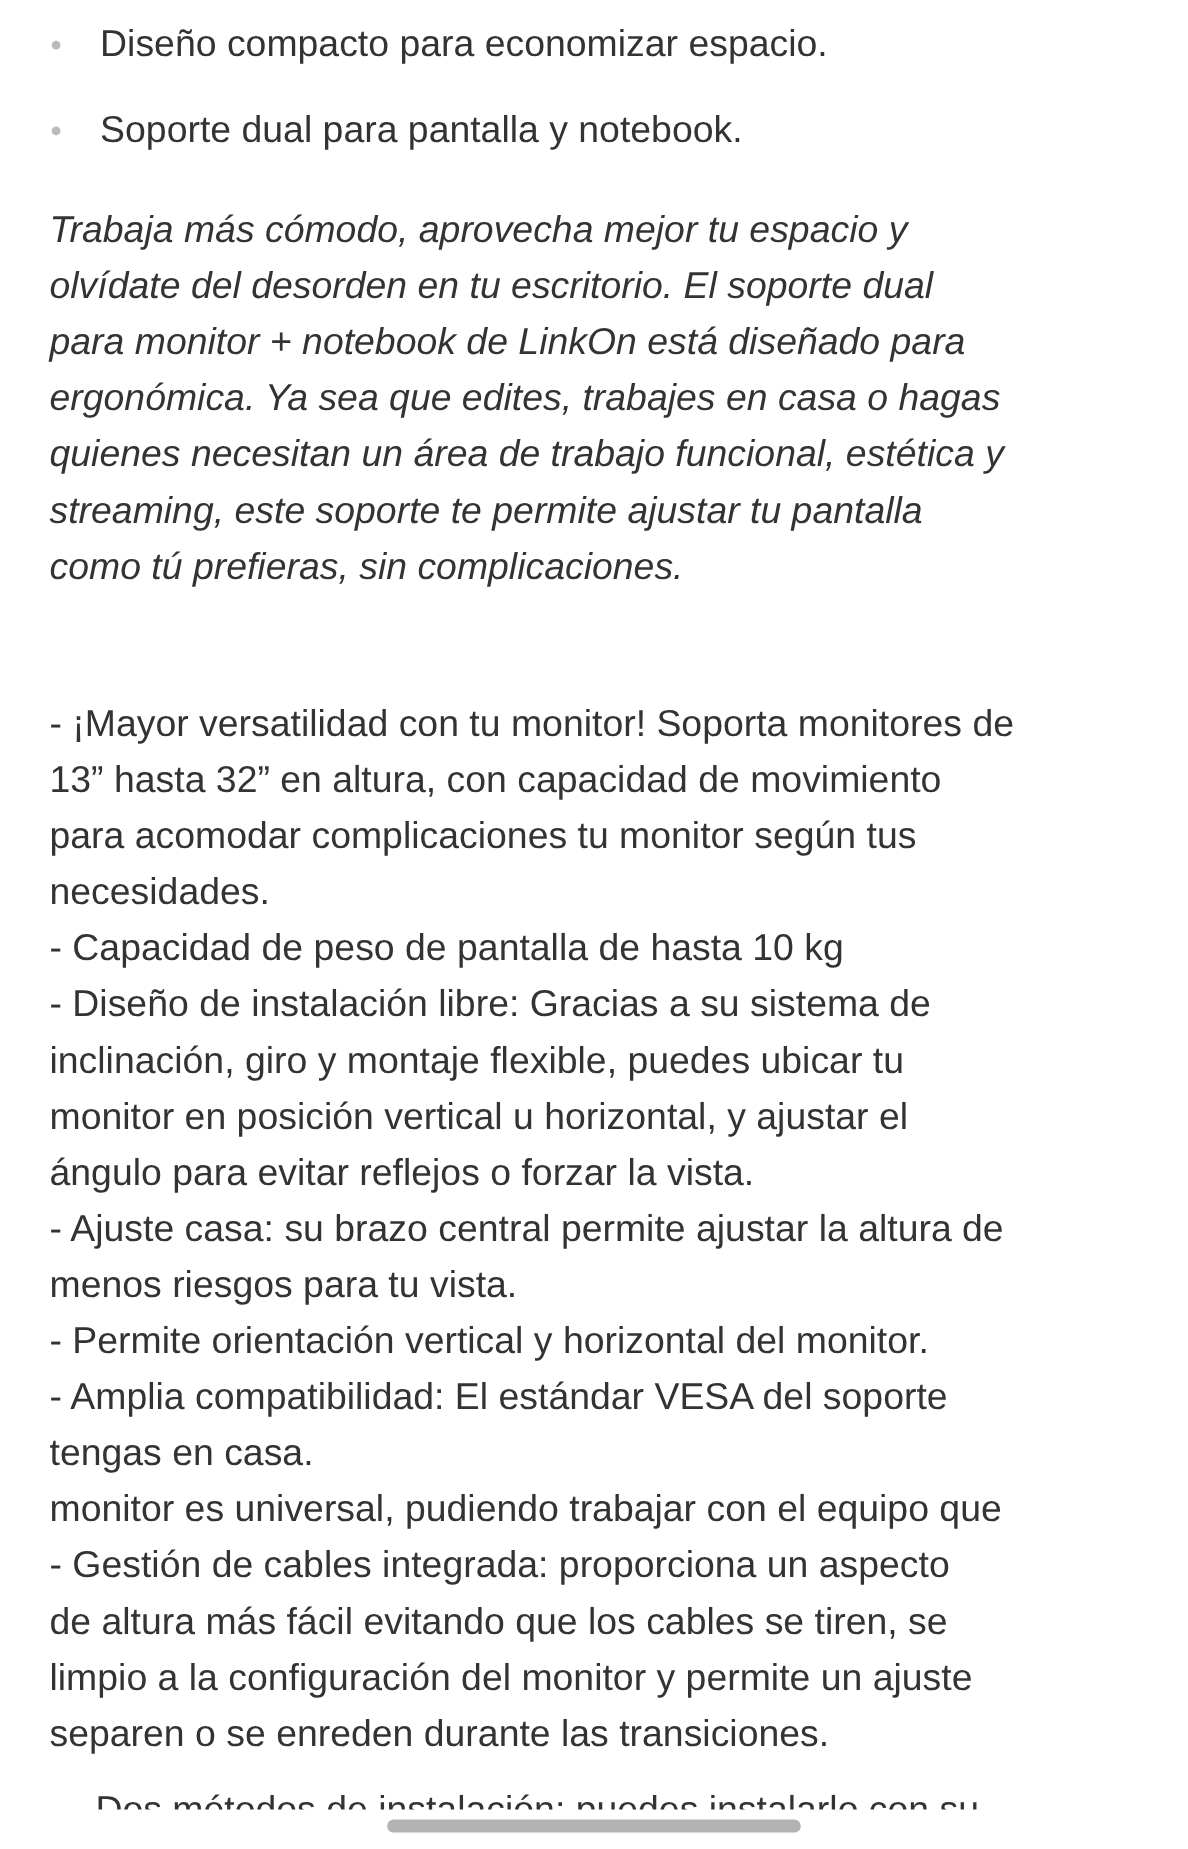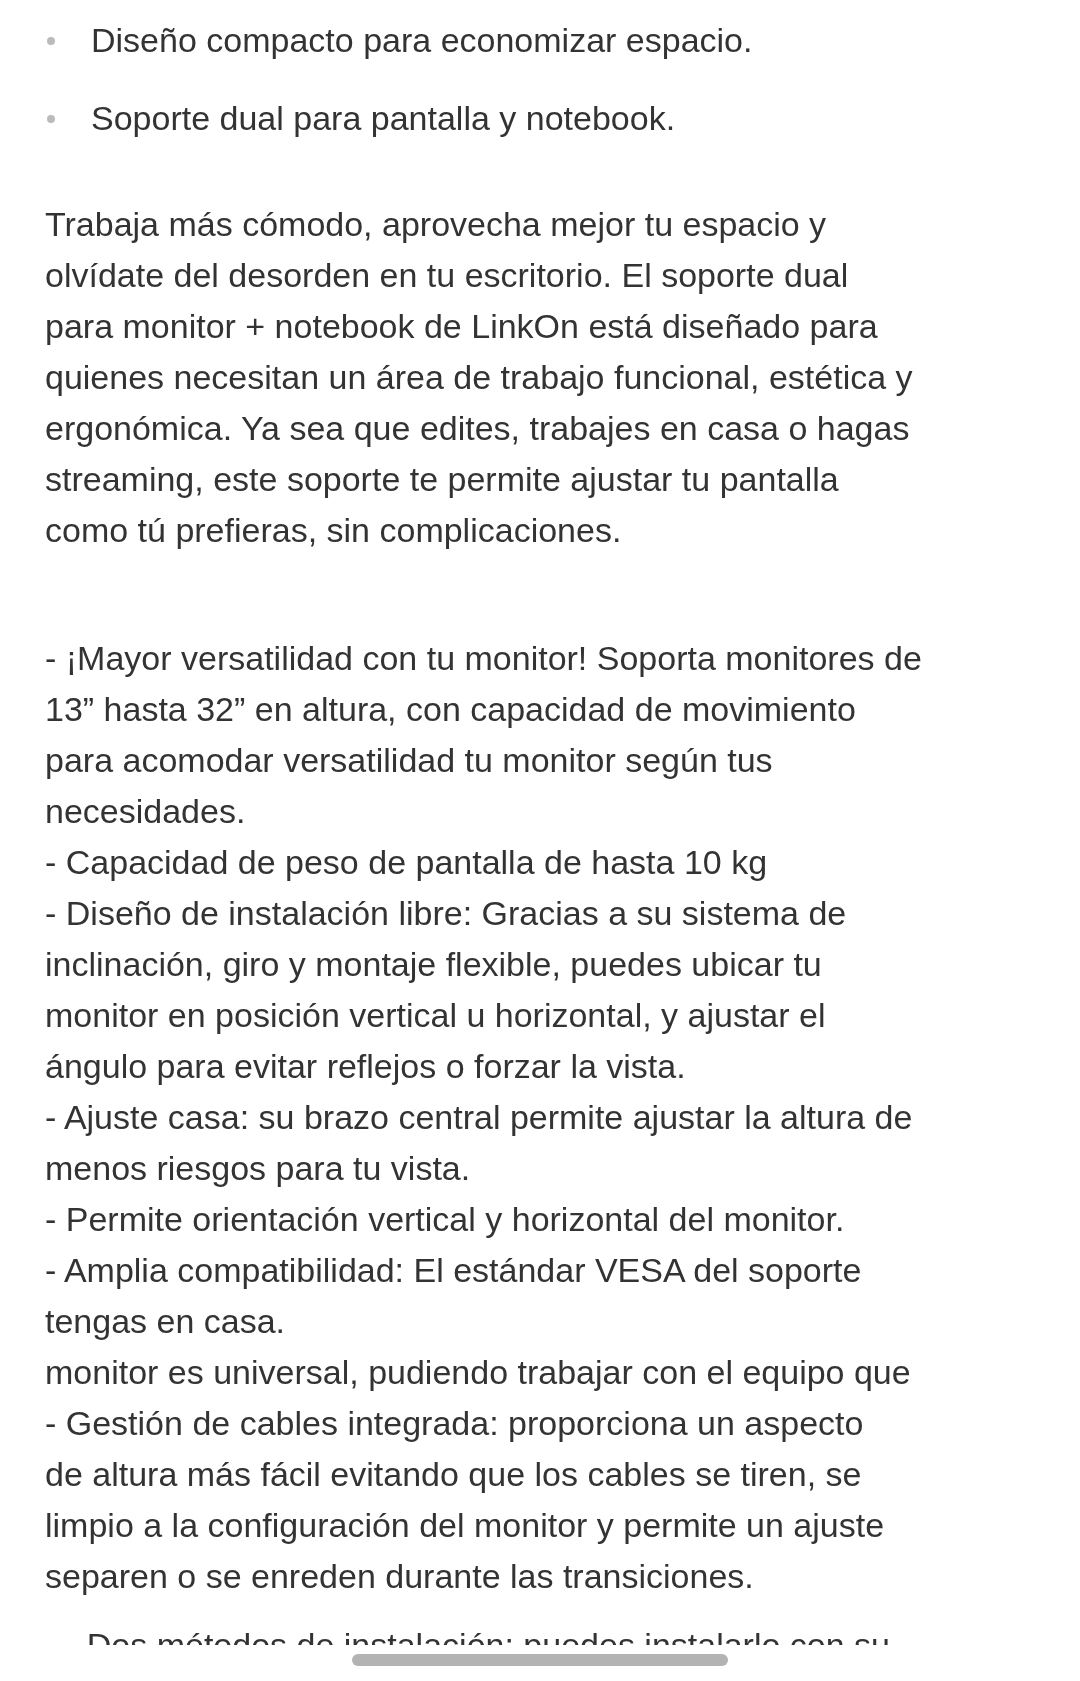--- a/index.html
+++ b/index.html
@@ -6,21 +6,21 @@
   body { width:1080px; height:1681px; overflow:hidden; position:relative;
          font-family:"Liberation Sans", sans-serif; color:#333333; }
   .bullets { position:absolute; left:0; top:10px; width:1080px; }
   .bullet { position:relative; height:78px; font-size:34px; line-height:60px; }
   .bullet .dot { position:absolute; left:47px; top:27px; width:8px; height:8px;
                  border-radius:50%; background:#bbbbbb; }
   .bullet .txt { position:absolute; left:91px; top:0; white-space:nowrap; }
   .para { position:absolute; left:45px; width:1000px; font-size:34px;
           line-height:51px; }
   .para .line { display:block; white-space:nowrap; height:51px; }
-  #intro { top:199px; }
+  #intro { top:184px;font-style:italic; }
   #features { top:601px;margin-top:32px; }
   .cutoff { position:absolute; left:66px; top:1625px; height:20px; overflow:hidden;
             font-size:34px; line-height:51px; white-space:nowrap; }
   .cutoff span { display:block; margin-top:-5px; }
   .home-indicator { position:absolute; left:352px; top:1654px; width:376px; height:12px;
                     border-radius:6px; background:#b3b3b3; }
 </style>
 </head>
 <body>
 
@@ -32,29 +32,29 @@
   <div class="bullet">
     <span class="dot"></span>
     <span class="txt">Soporte dual para pantalla y notebook.</span>
   </div>
 </div>
 
 <div class="para" id="intro">
     <span class="line">Trabaja más cómodo, aprovecha mejor tu espacio y</span>
     <span class="line">olvídate del desorden en tu escritorio. El soporte dual</span>
     <span class="line">para monitor + notebook de LinkOn está diseñado para</span>
+    <span class="line">ergonómica. Ya sea que edites, trabajes en casa o hagas</span>
     <span class="line">quienes necesitan un área de trabajo funcional, estética y</span>
-    <span class="line">ergonómica. Ya sea que edites, trabajes en casa o hagas</span>
     <span class="line">streaming, este soporte te permite ajustar tu pantalla</span>
     <span class="line">como tú prefieras, sin complicaciones.</span>
   </div>
 <div class="para" id="features">
     <span class="line">- ¡Mayor versatilidad con tu monitor! Soporta monitores de</span>
     <span class="line">13” hasta 32” en altura, con capacidad de movimiento</span>
-    <span class="line">para acomodar versatilidad tu monitor según tus</span>
+    <span class="line">para acomodar complicaciones tu monitor según tus</span>
     <span class="line">necesidades.</span>
     <span class="line">- Capacidad de peso de pantalla de hasta 10 kg</span>
     <span class="line">- Diseño de instalación libre: Gracias a su sistema de</span>
     <span class="line">inclinación, giro y montaje flexible, puedes ubicar tu</span>
     <span class="line">monitor en posición vertical u horizontal, y ajustar el</span>
     <span class="line">ángulo para evitar reflejos o forzar la vista.</span>
     <span class="line">- Ajuste casa: su brazo central permite ajustar la altura de</span>
     <span class="line">menos riesgos para tu vista.</span>
     <span class="line">- Permite orientación vertical y horizontal del monitor.</span>
     <span class="line">- Amplia compatibilidad: El estándar VESA del soporte</span>

